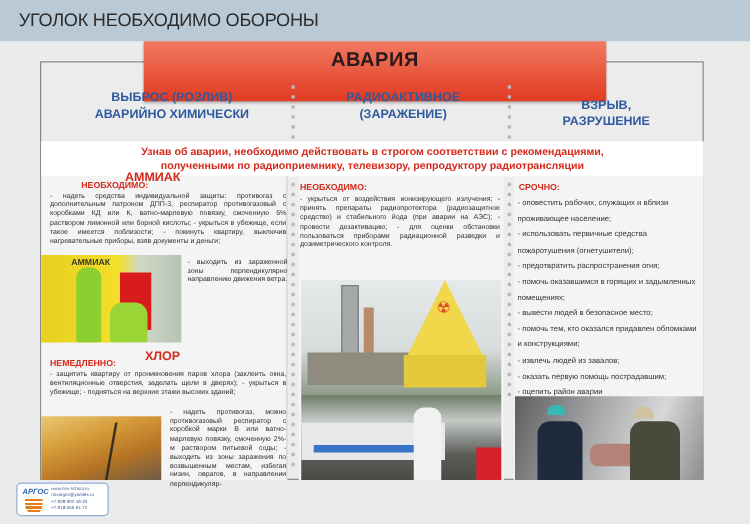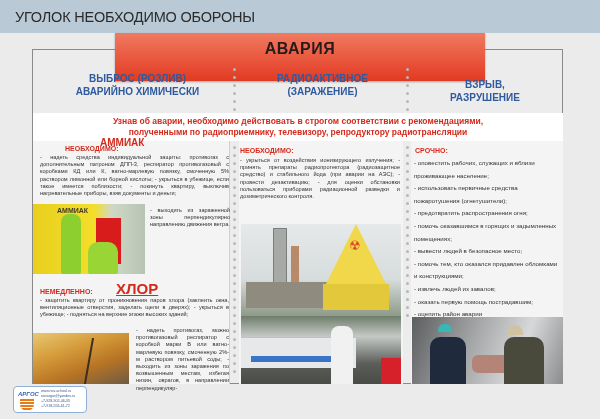--- a/index.html
+++ b/index.html
@@ -131,21 +131,21 @@
 <div class="txt" style="position:absolute;left:40px;top:154px;width:189px;">- надеть средства индивидуальной защиты: противогаз с дополнительным патроном ДПП-3, респиратор противогазовый с коробками КД или К, ватно-марлевую повязку, смоченную 5% раствором лимонной или борной кислоты; - укрыться в убежище, если такое имеется поблизости; - покинуть квартиру, выключив нагревательные приборы, взяв документы и деньги;</div>
 
 <div class="photo" style="left:33px;top:204px;width:112px;height:70px;background:linear-gradient(90deg,#e8cf1e 0%,#f3de2a 55%,#cfd8c6 70%,#b7c4b4 100%);">
   <div style="position:absolute;left:24px;top:3px;font-size:7px;font-weight:bold;color:#3a3a2a;">АММИАК</div>
   <div style="position:absolute;left:63px;top:14px;width:25px;height:46px;background:#d81c1c;"></div>
   <div style="position:absolute;left:28px;top:10px;width:20px;height:60px;background:#8ccf2e;border-radius:8px 8px 2px 2px;"></div>
   <div style="position:absolute;left:55px;top:38px;width:30px;height:32px;background:#99d534;border-radius:10px 10px 2px 2px;"></div>
 </div>
 <div class="txt" style="position:absolute;left:150px;top:207px;width:80px;">- выходить из зараженной зоны перпендикулярно направлению движения ветра.</div>
 
-<div class="red" style="position:absolute;left:116px;top:280px;font-size:15px;text-decoration:underline;">ХЛОР</div>
+<div class="red" style="position:absolute;left:116px;top:280px;font-size:10px;">ХЛОР</div>
 <div class="red" style="position:absolute;left:40px;top:288px;font-size:7px;">НЕМЕДЛЕННО:</div>
 <div class="txt" style="position:absolute;left:40px;top:297px;width:189px;">- защитить квартиру от проникновения паров хлора (заклеить окна, вентиляционные отверстия, заделать щели в  дверях); - укрыться в убежище; - подняться на верхние этажи высоких зданий;</div>
 
 <div class="photo" style="left:33px;top:333px;width:96px;height:51px;background:linear-gradient(160deg,#e9c873 0%,#d59b3a 35%,#b77424 65%,#6d5b45 100%);">
   <div style="position:absolute;left:55px;top:5px;width:30px;height:46px;border-left:2px solid #3a2e1e;transform:skewX(-10deg);"></div>
 </div>
 <div class="txt" style="position:absolute;left:136px;top:327px;width:93px;">- надеть противогаз, можно противогазовый респиратор с коробкой марки В или ватно-марлевую повязку, смоченную 2%-м раствором питьевой соды; - выходить из зоны заражения по возвышенным местам, избегая низин, оврагов, в направлении перпендикуляр-</div>
 
 <div class="panel" style="left:239px;top:141px;width:164px;height:243px;border:none;"></div>
 <div class="red" style="position:absolute;left:240px;top:147px;font-size:7px;">НЕОБХОДИМО:</div>

